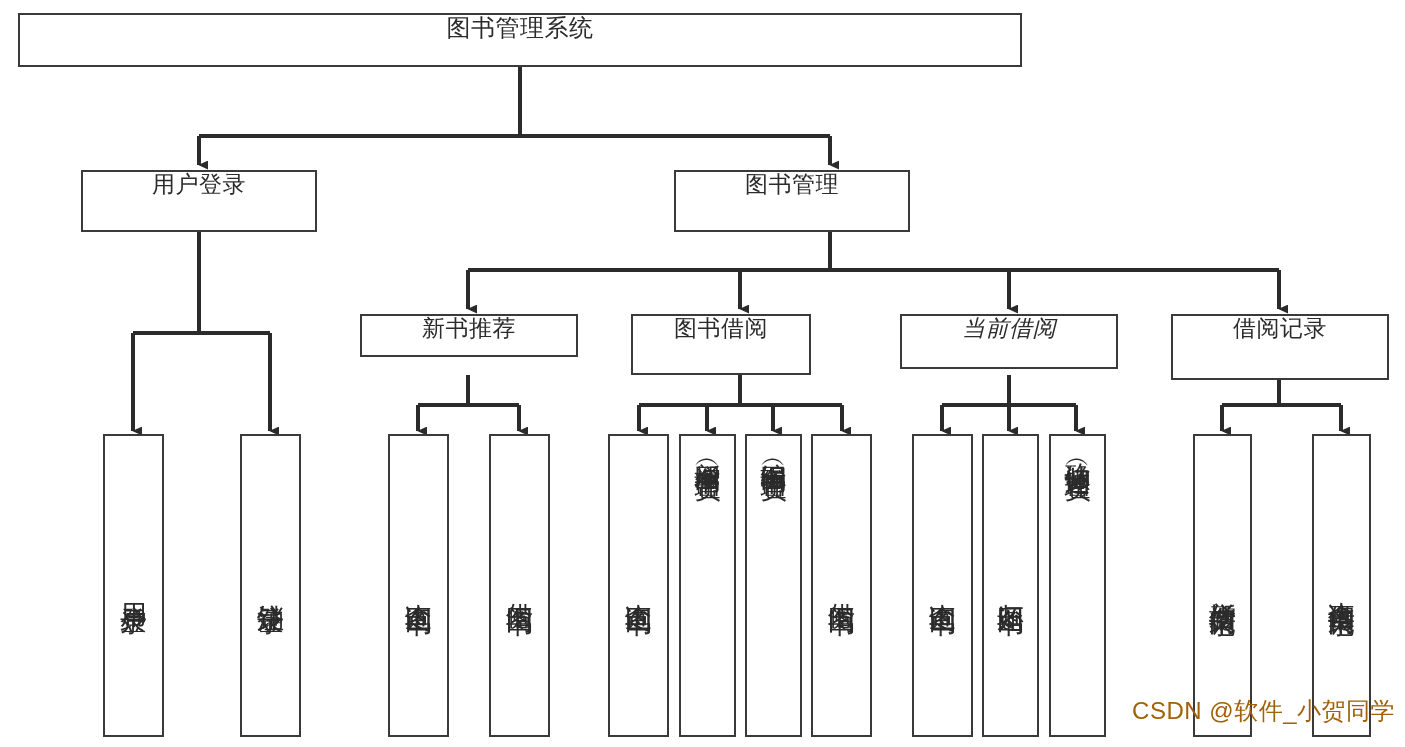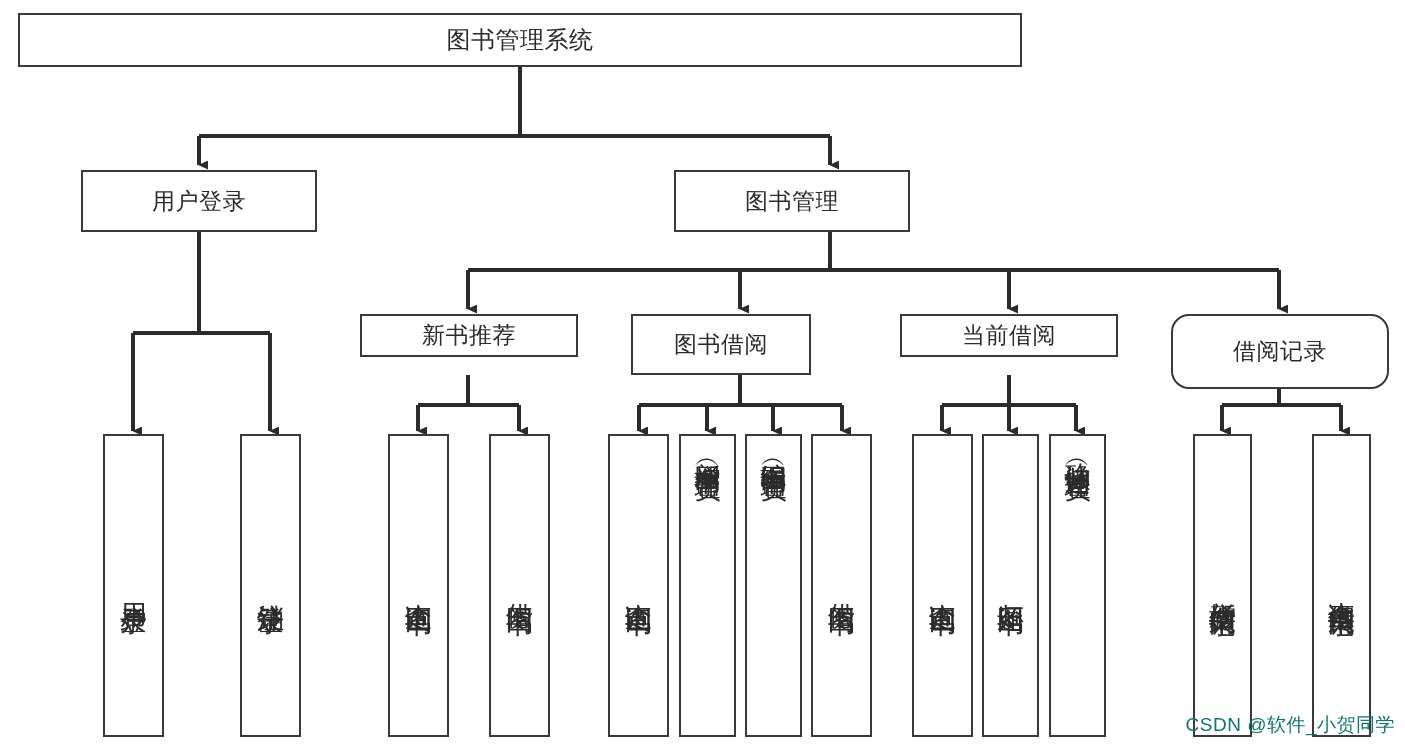--- a/index.html
+++ b/index.html
@@ -12,21 +12,21 @@
   #canvas{position:relative;width:1405px;height:747px;}
 
   svg#edges{position:absolute;left:0;top:0;width:1405px;height:747px;}
 
   .node{
     position:absolute;
     box-sizing:border-box;
     background:#ffffff;
     border:2.5px solid #3a3a3a;
     display:flex;
-    align-items:center;
+    align-items:flex-start;
     justify-content:center;
     color:#2b2b2b;
   }
   .node .lbl{
     display:block;
     text-align:center;
     line-height:1.05;
     letter-spacing:0.5px;
   }
 
@@ -48,23 +48,23 @@
     white-space:nowrap;
   }
   .v.tall .lbl{font-size:26px;}
 
   
   .v.center{align-items:center;padding-top:0;}
 
   #watermark{
     position:absolute;
     right:10px;
-    bottom:9px;
-    font-size:19px;
-    color:#0f766e;
+    bottom:20px;
+    font-size:24px;
+    color:#a16207;
     letter-spacing:0.5px;
     white-space:nowrap;
     pointer-events:none;
   }
 </style>
 </head>
 <body>
 
 <div id="canvas">
 
@@ -130,24 +130,24 @@
   <div class="node h" style="left:674px;top:170px;width:236px;height:62px;">
     <span class="lbl">图书管理</span>
   </div>
 
   <div class="node h" style="left:360px;top:314px;width:218px;height:43px;">
     <span class="lbl">新书推荐</span>
   </div>
   <div class="node h" style="left:631px;top:314px;width:180px;height:61px;">
     <span class="lbl">图书借阅</span>
   </div>
-  <div class="node h" style="left:900px;top:314px;width:218px;height:43px;">
+  <div class="node h" style="left:900px;top:314px;width:218px;height:55px;font-style:italic;">
     <span class="lbl">当前借阅</span>
   </div>
-  <div class="node h" style="left:1171px;top:314px;width:218px;height:75px;border-radius:18px;">
+  <div class="node h" style="left:1171px;top:314px;width:218px;height:66px;">
     <span class="lbl">借阅记录</span>
   </div>
 
   <div class="node v center" style="left:103px;top:434px;width:61px;height:303px;">
     <span class="lbl">用户登录</span>
   </div>
   <div class="node v center" style="left:240px;top:434px;width:61px;height:303px;">
     <span class="lbl">注销登录</span>
   </div>
 

